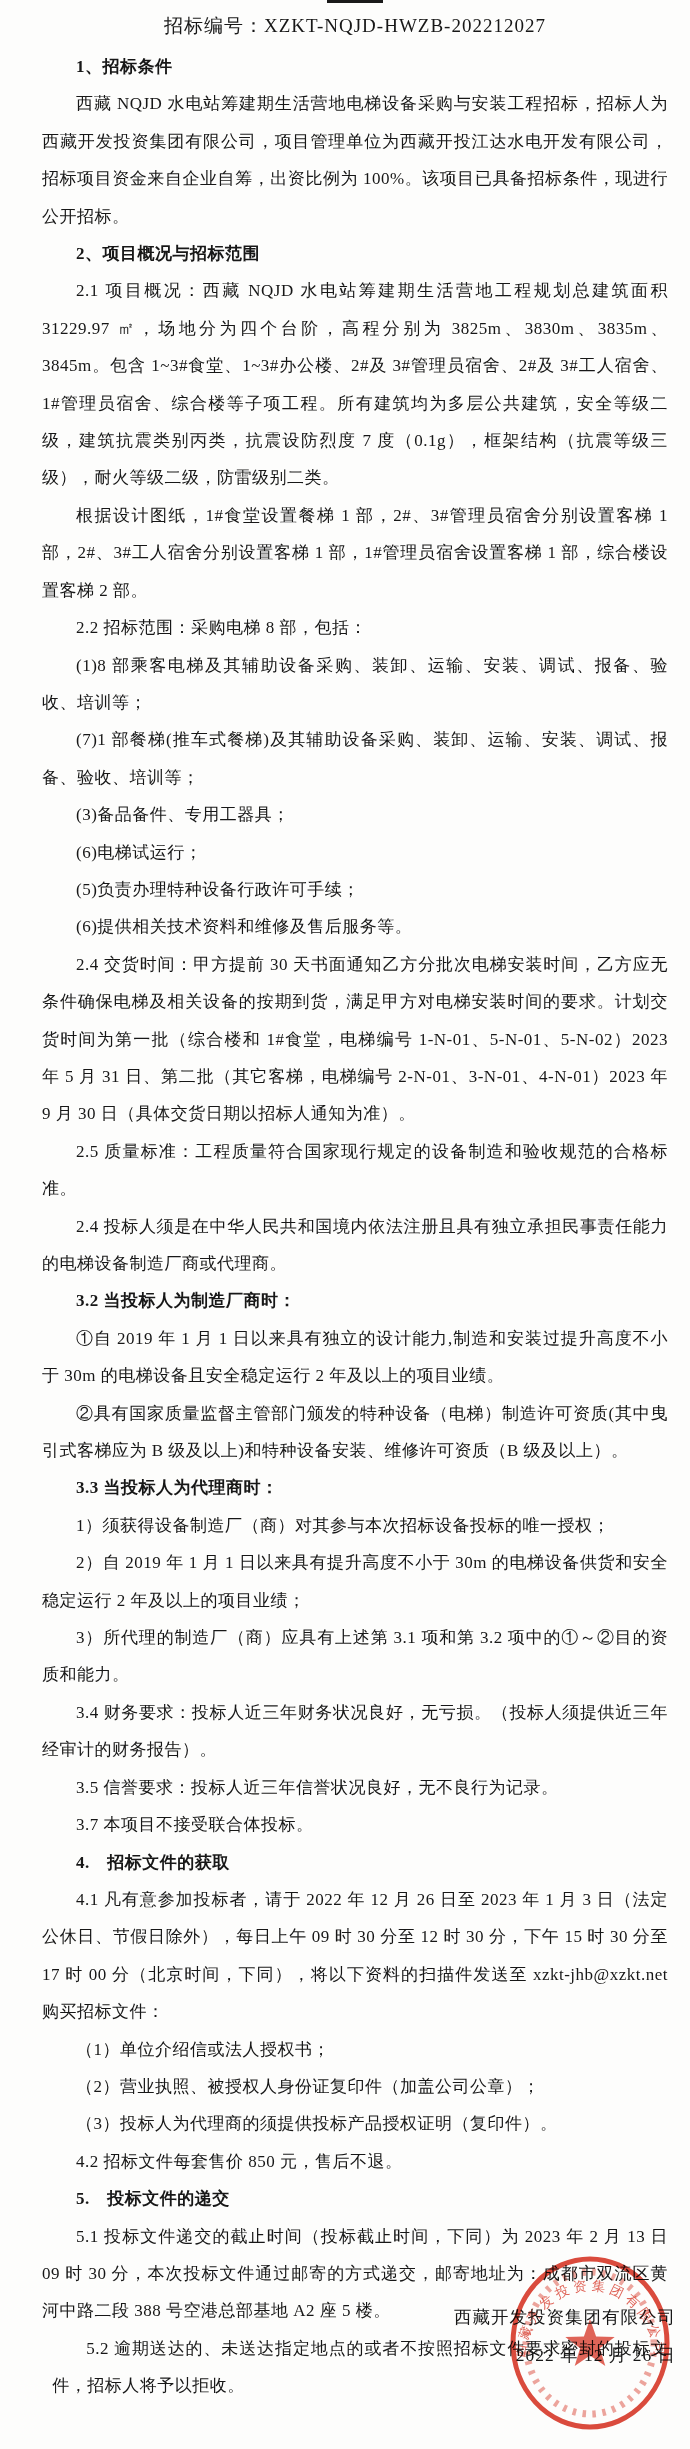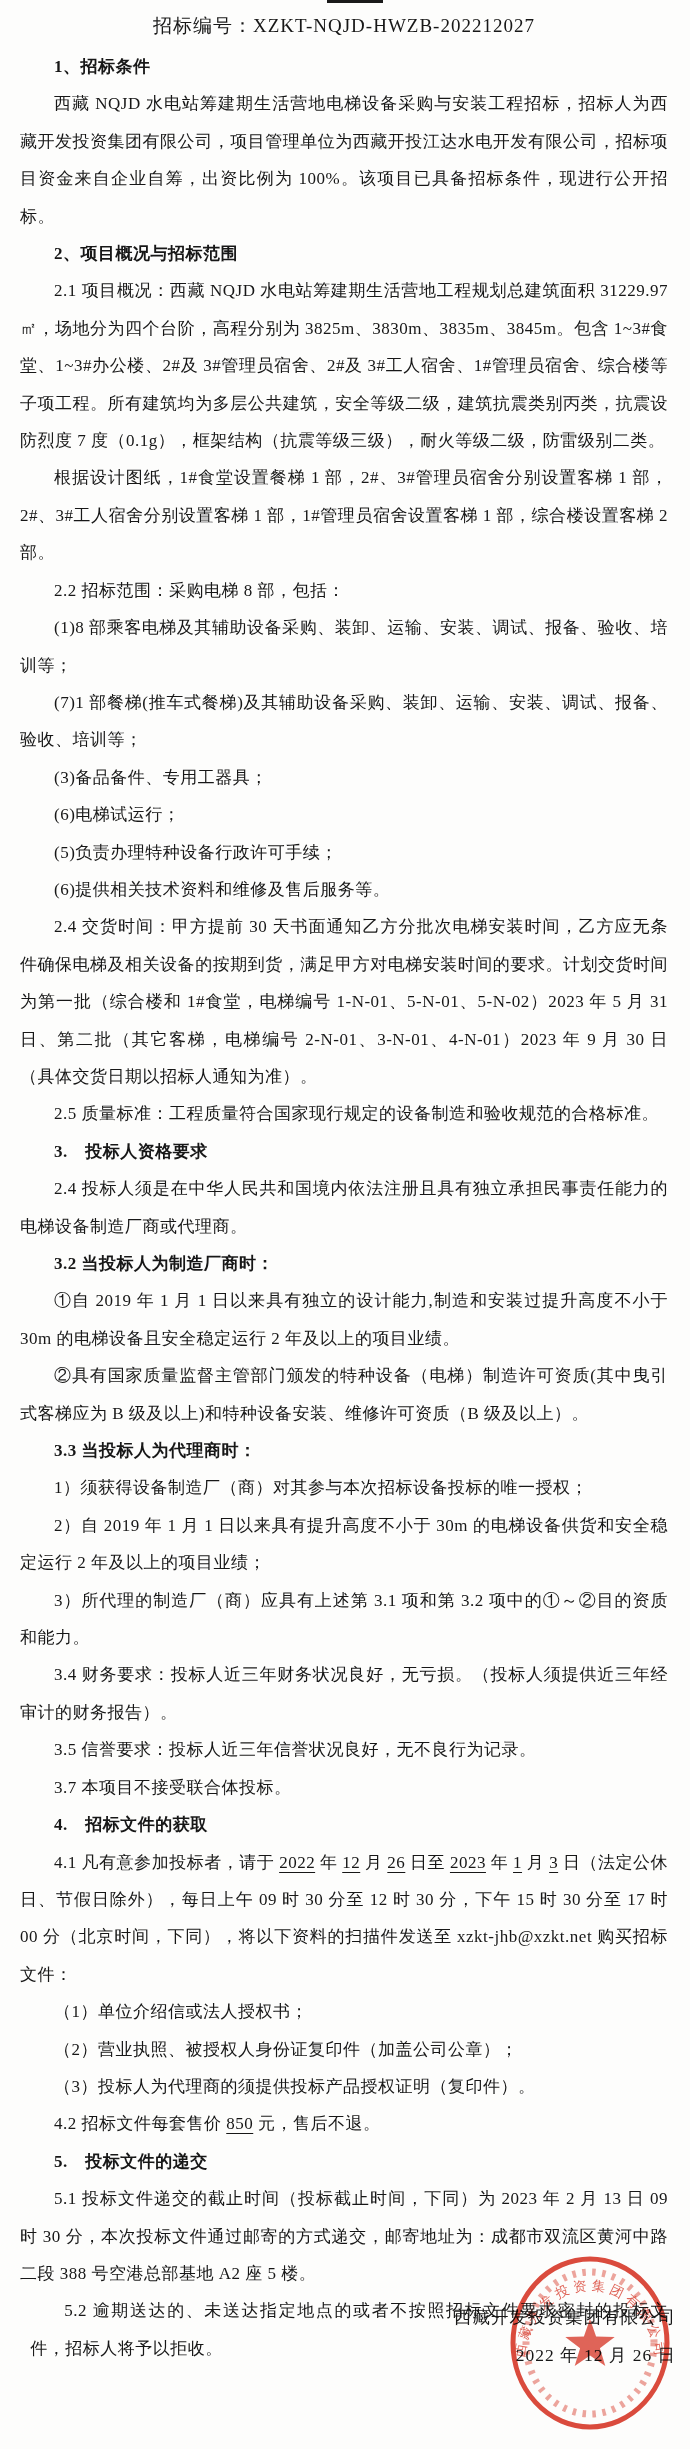--- a/index.html
+++ b/index.html
@@ -5,40 +5,41 @@
   html,body{margin:0;padding:0;background:#9a9a9a;}
   .page{
     position:relative;
     width:690px;height:2449px;
     margin:0 auto;
     background:#fdfdfc;
     font-family:"Liberation Serif","DejaVu Serif",serif;
     color:#171717;
     overflow:hidden;
     box-sizing:border-box;
+    padding-left:22px;
   }
   .inner{padding:8px 22px 0 20px;}
   .title{
     text-align:center;
     font-size:19px;
     line-height:36px;
     margin-bottom:4px;
     letter-spacing:1px;
     white-space:nowrap;
   }
   #doc-body div{
     font-size:17px;
     line-height:37.4px;
     text-align:justify;
     letter-spacing:0.5px;
   }
   .h{font-weight:bold;text-indent:2em;font-family:Liberation Serif, serif;}
   .p{text-indent:2em;}
   .p2{text-indent:2em;padding-left:0.6em;}
-  .u{text-decoration:underline;text-underline-offset:4px;}
+  .u{text-underline-offset:4px;}
   .signature{
     position:absolute;top:2298px;right:14px;
     text-align:right;
     font-size:17.5px;line-height:38px;
     letter-spacing:1px;
     z-index:1;
   }
   .stamp{
     position:absolute;left:504px;top:2252px;
     width:172px;height:182px;
@@ -69,21 +70,20 @@
         <div class="p">根据设计图纸，1#食堂设置餐梯 1 部，2#、3#管理员宿舍分别设置客梯 1 部，2#、3#工人宿舍分别设置客梯 1 部，1#管理员宿舍设置客梯 1 部，综合楼设置客梯 2 部。</div>
         <div class="p">2.2 招标范围：采购电梯 8 部，包括：</div>
         <div class="p">(1)8 部乘客电梯及其辅助设备采购、装卸、运输、安装、调试、报备、验收、培训等；</div>
         <div class="p">(7)1 部餐梯(推车式餐梯)及其辅助设备采购、装卸、运输、安装、调试、报备、验收、培训等；</div>
         <div class="p">(3)备品备件、专用工器具；</div>
         <div class="p">(6)电梯试运行；</div>
         <div class="p">(5)负责办理特种设备行政许可手续；</div>
         <div class="p">(6)提供相关技术资料和维修及售后服务等。</div>
         <div class="p">2.4 交货时间：甲方提前 30 天书面通知乙方分批次电梯安装时间，乙方应无条件确保电梯及相关设备的按期到货，满足甲方对电梯安装时间的要求。计划交货时间为第一批（综合楼和 1#食堂，电梯编号 1-N-01、5-N-01、5-N-02）2023 年 5 月 31 日、第二批（其它客梯，电梯编号 2-N-01、3-N-01、4-N-01）2023 年 9 月 30 日（具体交货日期以招标人通知为准）。</div>
         <div class="p">2.5 质量标准：工程质量符合国家现行规定的设备制造和验收规范的合格标准。</div>
-        <div class="h">3.　投标人资格要求</div>
         <div class="p">2.4 投标人须是在中华人民共和国境内依法注册且具有独立承担民事责任能力的电梯设备制造厂商或代理商。</div>
         <div class="h">3.2 当投标人为制造厂商时：</div>
         <div class="p">①自 2019 年 1 月 1 日以来具有独立的设计能力,制造和安装过提升高度不小于 30m 的电梯设备且安全稳定运行 2 年及以上的项目业绩。</div>
         <div class="p">②具有国家质量监督主管部门颁发的特种设备（电梯）制造许可资质(其中曳引式客梯应为 B 级及以上)和特种设备安装、维修许可资质（B 级及以上）。</div>
         <div class="h">3.3 当投标人为代理商时：</div>
         <div class="p">1）须获得设备制造厂（商）对其参与本次招标设备投标的唯一授权；</div>
         <div class="p">2）自 2019 年 1 月 1 日以来具有提升高度不小于 30m 的电梯设备供货和安全稳定运行 2 年及以上的项目业绩；</div>
         <div class="p">3）所代理的制造厂（商）应具有上述第 3.1 项和第 3.2 项中的①～②目的资质和能力。</div>
         <div class="p">3.4 财务要求：投标人近三年财务状况良好，无亏损。（投标人须提供近三年经审计的财务报告）。</div>
         <div class="p">3.5 信誉要求：投标人近三年信誉状况良好，无不良行为记录。</div>

